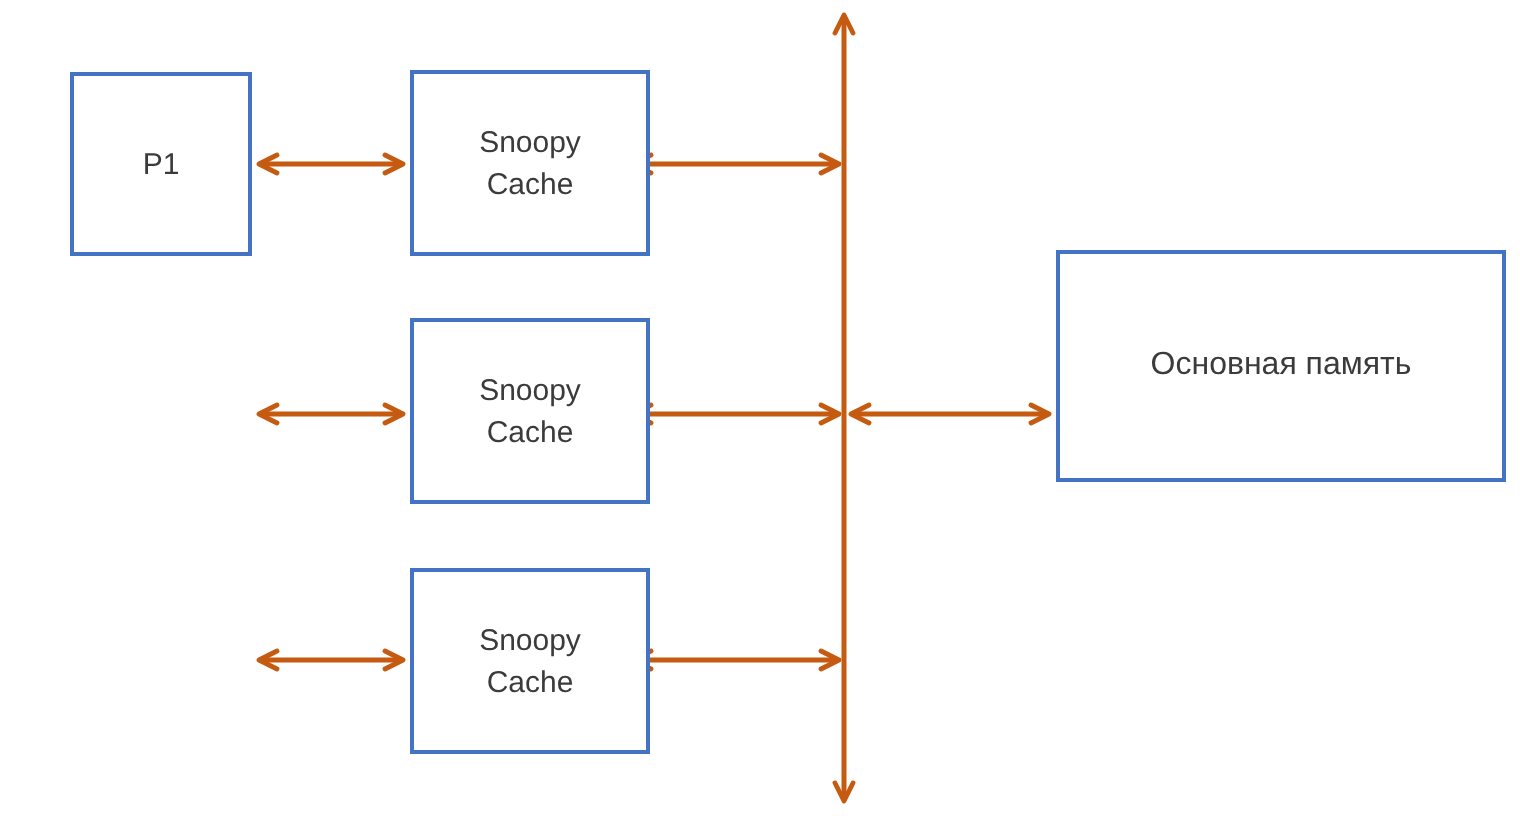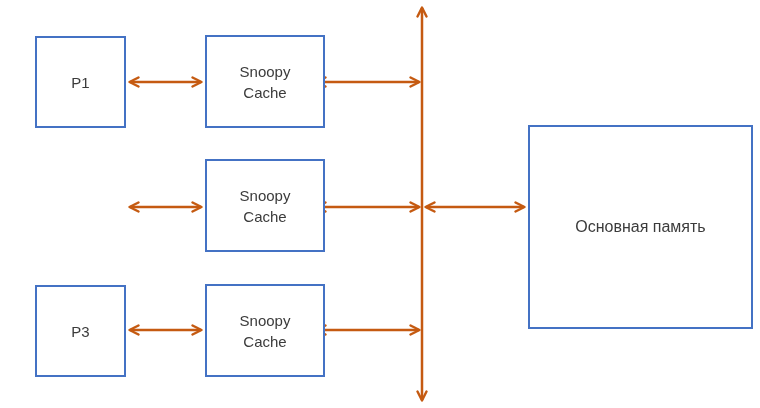--- a/index.html
+++ b/index.html
@@ -62,21 +62,21 @@
     font-size: 15px;
     line-height: 1.4;
   }
   .cache-box .label {
     white-space: pre-line;
   }
   .memory-box {
     left: 528px;
     top: 125px;
     width: 225px;
-    height: 204px;
+    height: 116px;
     font-size: 16px;
   }
   .row1 { top: 36px; }
   .row2 { top: 159px; }
   .row3 { top: 285px; }
   .cache-box.row1 { top: 35px; }
   .cache-box.row2 { top: 159px; }
   .cache-box.row3 { top: 284px; }
 </style>
 </head>
@@ -100,23 +100,20 @@
     <line class="arrow-line" x1="317" y1="207" x2="419" y2="207" marker-start="url(#vhead)" marker-end="url(#vhead)"></line>
     <line class="arrow-line" x1="426" y1="207" x2="524" y2="207" marker-start="url(#vhead)" marker-end="url(#vhead)"></line>
 
     <line class="arrow-line" x1="130" y1="330" x2="201" y2="330" marker-start="url(#vhead)" marker-end="url(#vhead)"></line>
     <line class="arrow-line" x1="317" y1="330" x2="419" y2="330" marker-start="url(#vhead)" marker-end="url(#vhead)"></line>
   </svg>
 
   <div class="box proc-box row1">
     <span class="label">P1</span>
   </div>
-  <div class="box proc-box row3">
-    <span class="label">P3</span>
-  </div>
 
   <div class="box cache-box row1">
     <span class="label">Snoopy
 Cache</span>
   </div>
   <div class="box cache-box row2">
     <span class="label">Snoopy
 Cache</span>
   </div>
   <div class="box cache-box row3">

